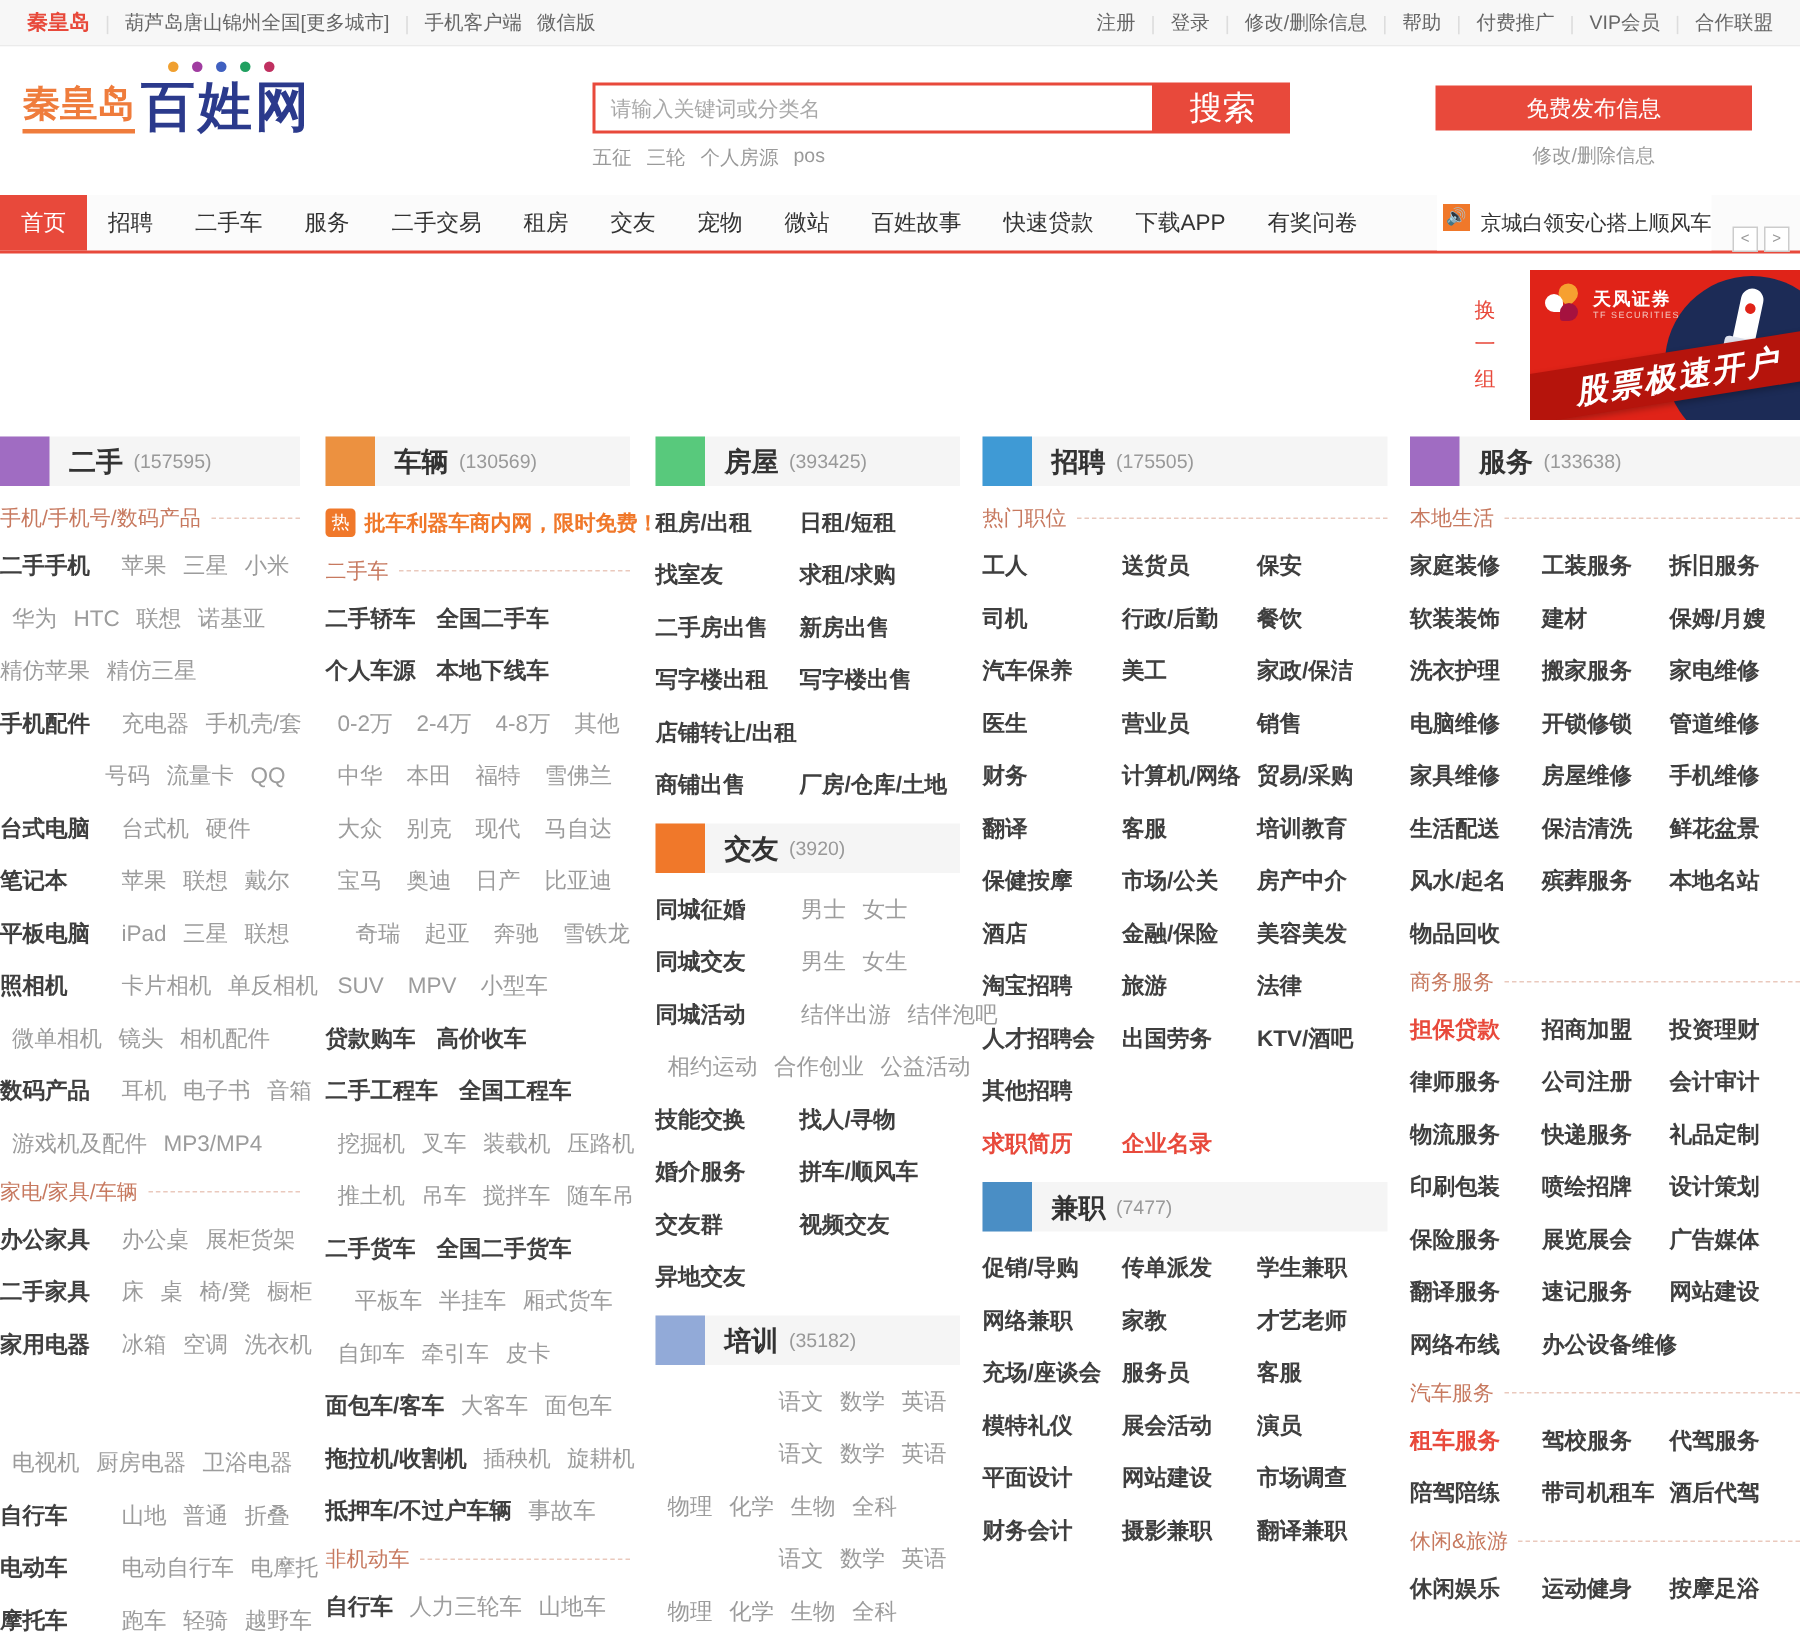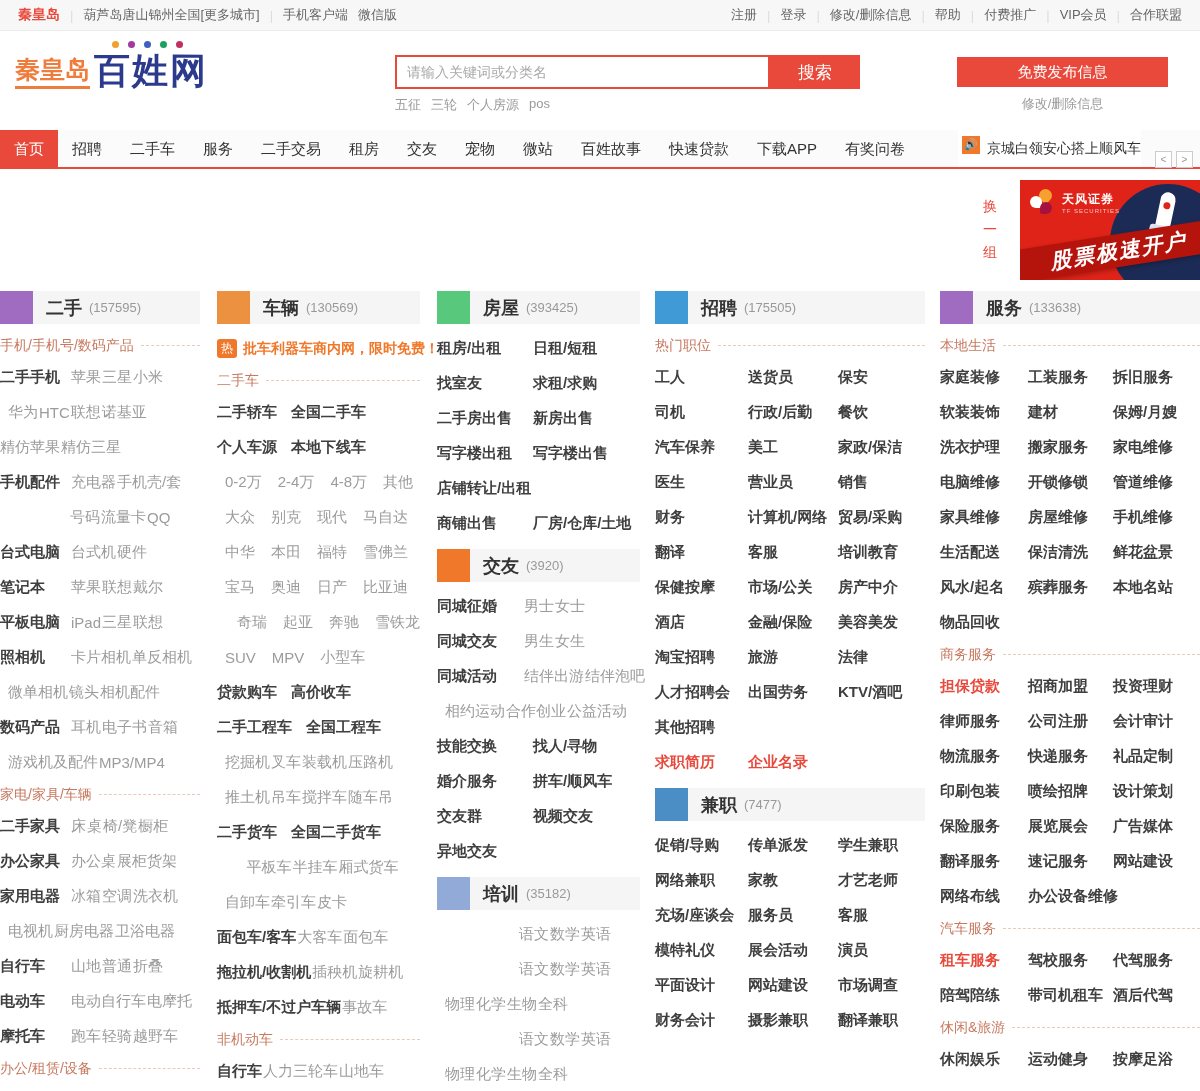--- a/index.html
+++ b/index.html
@@ -24,21 +24,21 @@
   .logo-site{color:#2b3a8c;font-size:36px;font-weight:bold;letter-spacing:2px;line-height:1;
              margin-left:4px;position:relative}
   .logo-dots{position:absolute;left:18px;top:-12px;display:flex;gap:9px}
   .logo-dots i{width:7px;height:7px;border-radius:50%;display:block}
   .search-wrap{position:absolute;left:395px;top:24px}
   .search-box{display:flex}
   .search-input{width:375px;height:34px;border:2px solid #e8493b;box-sizing:border-box;
                 padding:0 10px;font-size:14px;outline:none;color:#333}
   .search-input::placeholder{color:#a9a9a9}
   .search-btn{width:90px;height:34px;background:#e8493b;color:#fff;border:none;
-              font-size:17px;cursor:pointer}
+              font-size:22px;cursor:pointer}
   .hot-words{margin-top:7px;color:#9a9a9a;font-size:13px;display:flex;gap:10px}
   .post-btn{position:absolute;left:957px;top:26px;width:211px;height:30px;background:#e8493b;
             color:#fff;font-size:15px;display:flex;align-items:center;justify-content:center;
             cursor:pointer}
   .edit-link{position:absolute;left:957px;top:64px;width:211px;text-align:center;
              color:#9a9a9a;font-size:13px;cursor:pointer}
 
   
   .nav{height:37px;background:#fbfbfb;border-bottom:2px solid #e8493b;display:flex;
        align-items:stretch;position:relative}
@@ -86,21 +86,21 @@
   .main{display:flex;align-items:flex-start}
   .column{flex:none}
   .col-header{height:33px;background:#f5f5f5;display:flex;align-items:center;margin-bottom:7px;
               cursor:pointer}
   .col-header.sub{margin-top:8px}
   .col-icon{width:33px;height:33px;margin-right:13px;flex:none}
   .col-title{font-size:18px;font-weight:bold;color:#333;margin-right:7px}
   .col-count{font-size:13px;color:#999}
   .section{height:29px;display:flex;align-items:center;color:#c7795f;font-size:14px}
   .section .dash{flex:1;border-top:1px dashed #eac9bd;margin-left:7px}
-  .row{height:35px;display:flex;align-items:center;font-size:15px;white-space:nowrap;gap:1px}
+  .row{height:35px;display:flex;align-items:center;font-size:15px;white-space:nowrap;gap:11px}
   .lbl{font-weight:bold;color:#3f3f3f;flex:none}
   .col-c1 .lbl{width:70px}
   .col-c3 .lbl{width:86px}
   .lbl-inline{font-weight:bold;color:#3f3f3f}
   .glink{color:#9c9c9c}
   .blink{color:#3f3f3f;font-weight:bold}
   .grid{display:grid;height:35px;align-items:center}
   .col-c4 .grid{grid-template-columns:93px 90px 1fr}
   .col-c5 .grid{grid-template-columns:88px 85px 1fr}
   .cell{font-weight:bold;color:#3f3f3f;font-size:15px;white-space:nowrap;cursor:pointer}
@@ -301,38 +301,38 @@
       </div>
       <div class="row" style="padding-left: 8px;">
         <span class="glink lnk">游戏机及配件</span>
         <span class="glink lnk">MP3/MP4</span>
       </div>
       <div class="section">
         <span>家电/家具/车辆</span>
         <span class="dash"></span>
       </div>
       <div class="row">
+        <span class="lbl lnk">办公家具</span>
+        <span class="glink lnk">办公桌</span>
+        <span class="glink lnk">展柜货架</span>
+      </div>
+      <div class="row">
         <span class="lbl lnk">二手家具</span>
         <span class="glink lnk">床</span>
         <span class="glink lnk">桌</span>
         <span class="glink lnk">椅/凳</span>
         <span class="glink lnk">橱柜</span>
       </div>
       <div class="row">
-        <span class="lbl lnk">办公家具</span>
-        <span class="glink lnk">办公桌</span>
-        <span class="glink lnk">展柜货架</span>
-      </div>
-      <div class="row">
         <span class="lbl lnk">家用电器</span>
         <span class="glink lnk">冰箱</span>
         <span class="glink lnk">空调</span>
         <span class="glink lnk">洗衣机</span>
       </div>
-      <div class="row" style="padding-left: 8px;">
+      <div class="row" style="padding-left: 8px; margin-top: 44px;">
         <span class="glink lnk">电视机</span>
         <span class="glink lnk">厨房电器</span>
         <span class="glink lnk">卫浴电器</span>
       </div>
       <div class="row">
         <span class="lbl lnk">自行车</span>
         <span class="glink lnk">山地</span>
         <span class="glink lnk">普通</span>
         <span class="glink lnk">折叠</span>
       </div>
@@ -374,30 +374,30 @@
         <span class="blink lnk">个人车源</span>
         <span class="blink lnk">本地下线车</span>
       </div>
       <div class="row" style="padding-left: 8px; gap: 16px;">
         <span class="glink lnk">0-2万</span>
         <span class="glink lnk">2-4万</span>
         <span class="glink lnk">4-8万</span>
         <span class="glink lnk">其他</span>
       </div>
       <div class="row" style="padding-left: 8px; gap: 16px;">
+        <span class="glink lnk">中华</span>
+        <span class="glink lnk">本田</span>
+        <span class="glink lnk">福特</span>
+        <span class="glink lnk">雪佛兰</span>
+      </div>
+      <div class="row" style="padding-left: 8px; gap: 16px;">
         <span class="glink lnk">大众</span>
         <span class="glink lnk">别克</span>
         <span class="glink lnk">现代</span>
         <span class="glink lnk">马自达</span>
-      </div>
-      <div class="row" style="padding-left: 8px; gap: 16px;">
-        <span class="glink lnk">中华</span>
-        <span class="glink lnk">本田</span>
-        <span class="glink lnk">福特</span>
-        <span class="glink lnk">雪佛兰</span>
       </div>
       <div class="row" style="padding-left: 8px; gap: 16px;">
         <span class="glink lnk">宝马</span>
         <span class="glink lnk">奥迪</span>
         <span class="glink lnk">日产</span>
         <span class="glink lnk">比亚迪</span>
       </div>
       <div class="row" style="padding-left: 8px; gap: 16px; margin-left: 12px;">
         <span class="glink lnk">奇瑞</span>
         <span class="glink lnk">起亚</span>

